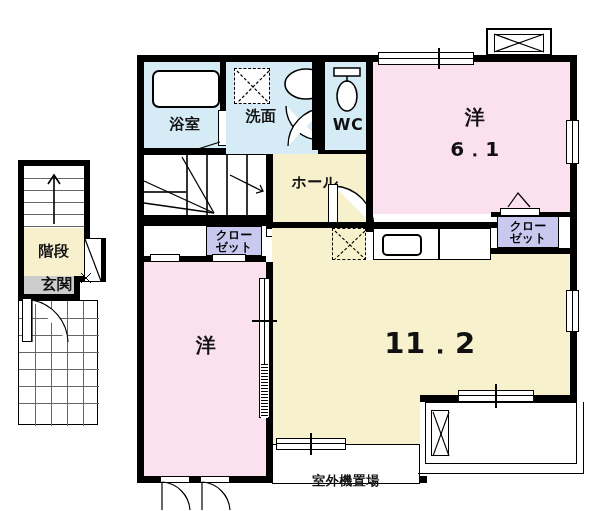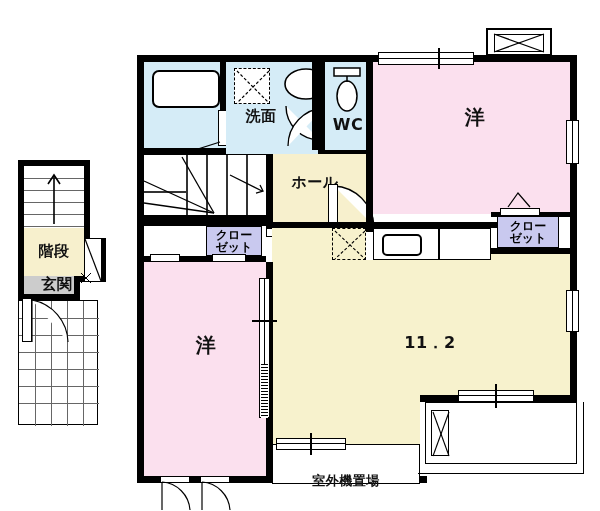--- a/index.html
+++ b/index.html
@@ -89,20 +89,23 @@
   </div>
 
   <div class="wall" style="left:137px;top:55px;width:440px;height:7px;"></div>
   <div class="wall" style="left:137px;top:55px;width:7px;height:428px;"></div>
   <div class="wall" style="left:570px;top:55px;width:7px;height:340px;"></div>
   <div class="wall" style="left:137px;top:476px;width:290px;height:7px;"></div>
   <div class="wall" style="left:420px;top:395px;width:157px;height:7px;"></div>
 
   <div class="room" style="left:144px;top:62px;width:82px;height:92px;background:#d5ecf7;"></div>
   <div class="thin2" style="left:152px;top:70px;width:68px;height:38px;border-radius:7px;background:#fff;"></div>
+  <div class="lbl" style="left:144px;top:112px;width:82px;height:26px;font-size:15px;font-weight:700;">
+    <span>浴室</span>
+  </div>
   <div class="wall" style="left:220px;top:62px;width:6px;height:48px;"></div>
 
   <div class="abs" style="left:218px;top:110px;width:10px;height:36px;background:#fff;border:1px solid #000;"></div>
   <svg width="26" height="18" style="left:196px;top:140px;">
     <polyline points="24,2 2,9 24,16" fill="none" stroke="#000" stroke-width="1.2"></polyline>
   </svg>
   <div class="wall" style="left:144px;top:148px;width:140px;height:7px;"></div>
 
   <div class="room" style="left:226px;top:62px;width:92px;height:92px;background:#d5ecf7;"></div>
   <div class="abs" style="left:234px;top:68px;width:36px;height:36px;border:1.4px dashed #000;background:#fff;">
@@ -193,20 +196,23 @@
     <polyline points="2,0 11,14 20,0" fill="none" stroke="#000" stroke-width="1.2"></polyline>
   </svg>
   <svg width="24" height="16" style="left:216px;top:262px;">
     <polyline points="2,0 11,14 20,0" fill="none" stroke="#000" stroke-width="1.2"></polyline>
   </svg>
 
   <div class="room" style="left:373px;top:62px;width:197px;height:152px;background:#fbe0ee;"></div>
   <div class="lbl" style="left:400px;top:102px;width:150px;height:30px;font-size:20px;font-weight:700;">
     <span>洋</span>
   </div>
+  <div class="lbl" style="left:400px;top:134px;width:150px;height:30px;font-size:20px;font-weight:700;">
+    <span>6．1</span>
+  </div>
 
   <div class="abs" style="left:330px;top:182px;width:46px;height:46px;">
     <svg width="48" height="48" style="left:0;top:0;">
       <path d="M44,44 A42,42 0 0 0 4,4" fill="#fff" stroke="#000" stroke-width="1.3"></path>
       <line x1="4" y1="4" x2="4" y2="44" stroke="#000" stroke-width="1.3"></line>
     </svg>
   </div>
   <div class="thin" style="left:328px;top:184px;width:10px;height:44px;background:#fff;"></div>
   <div class="wall" style="left:366px;top:154px;width:7px;height:78px;"></div>
 
@@ -250,21 +256,21 @@
     <svg width="34" height="32" style="left:0;top:0;">
       <line x1="2" y1="2" x2="32" y2="30" stroke="#000" stroke-width="1.1" stroke-dasharray="3,2"></line>
       <line x1="32" y1="2" x2="2" y2="30" stroke="#000" stroke-width="1.1" stroke-dasharray="3,2"></line>
     </svg>
   </div>
 
   <div class="room" style="left:272px;top:260px;width:298px;height:135px;background:#f7f2cd;"></div>
   <div class="room" style="left:272px;top:228px;width:60px;height:34px;background:#f7f2cd;"></div>
   <div class="room" style="left:491px;top:254px;width:79px;height:10px;background:#f7f2cd;"></div>
   <div class="room" style="left:272px;top:395px;width:148px;height:49px;background:#f7f2cd;"></div>
-  <div class="lbl" style="left:350px;top:328px;width:160px;height:30px;font-size:16px;font-weight:700;">
+  <div class="lbl" style="left:350px;top:328px;width:160px;height:30px;font-size:29px;font-weight:700;">
     <span>11．2</span>
   </div>
 
   <div class="abs" style="left:566px;top:290px;width:13px;height:42px;">
     <div class="thin" style="left:0;top:0;width:13px;height:42px;background:#fff;"></div>
     <div class="gridline" style="left:6px;top:0;width:1px;height:42px;background:#000;"></div>
   </div>
 
   <div class="room" style="left:144px;top:262px;width:122px;height:214px;background:#fbe0ee;"></div>
   <div class="lbl" style="left:152px;top:330px;width:108px;height:30px;font-size:20px;font-weight:700;">

